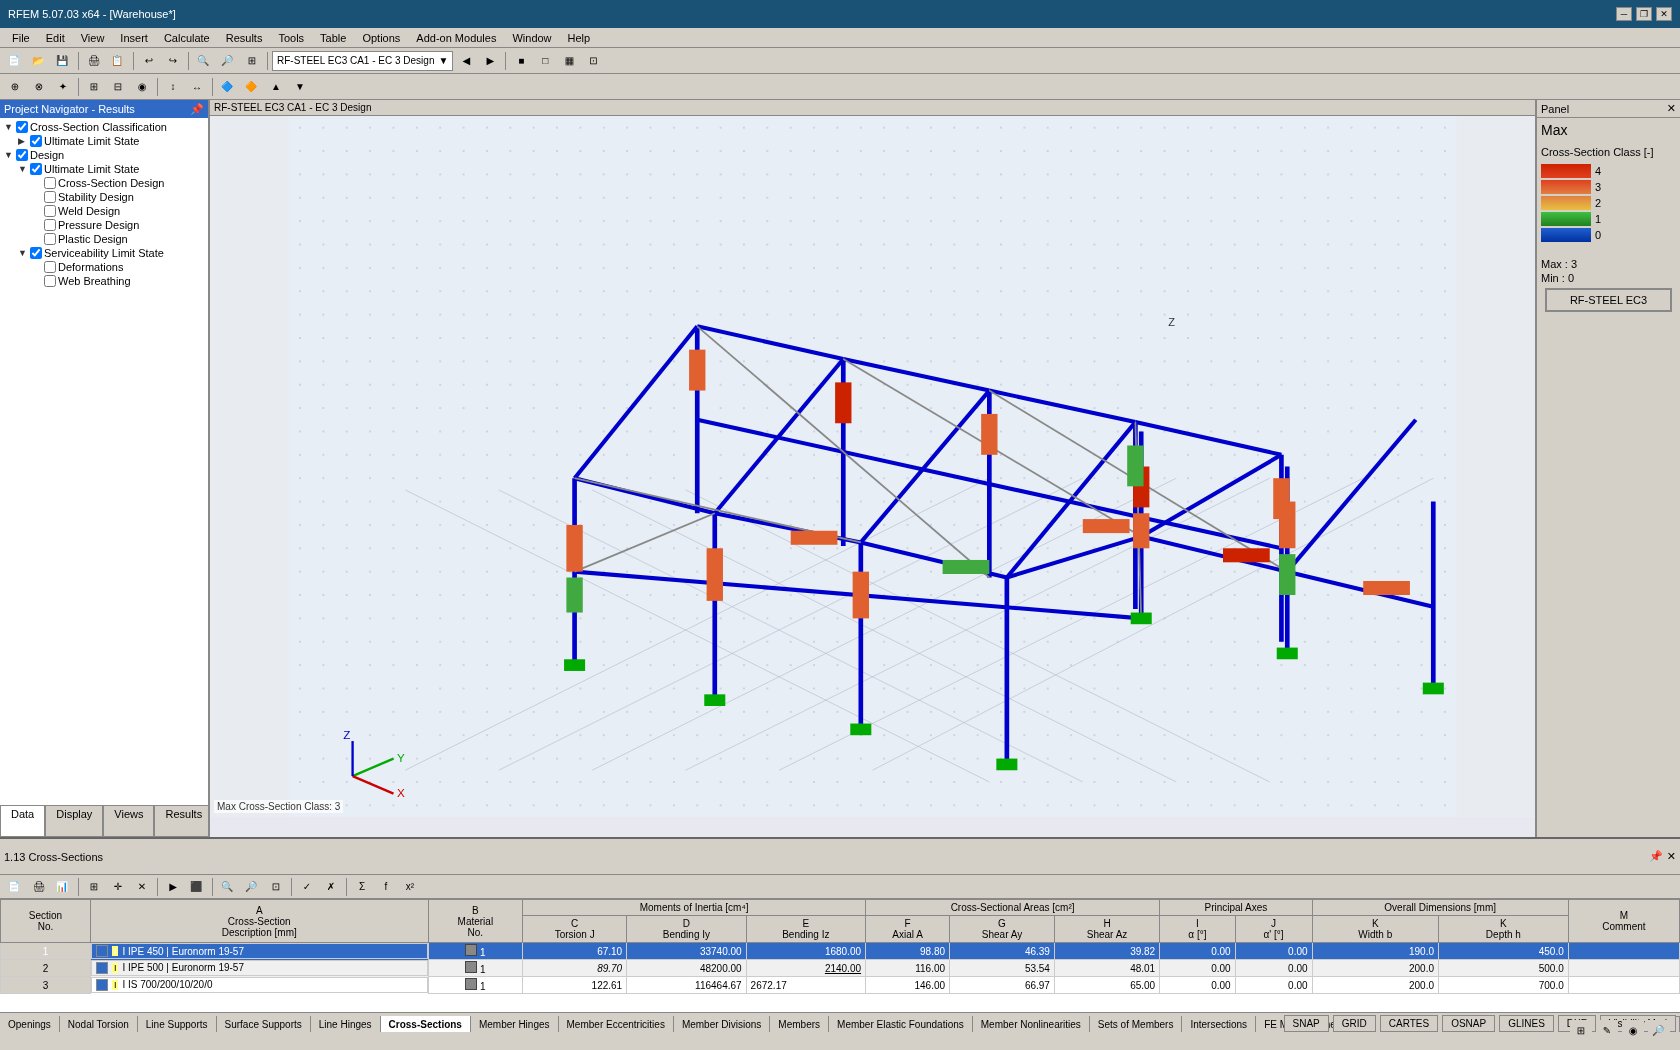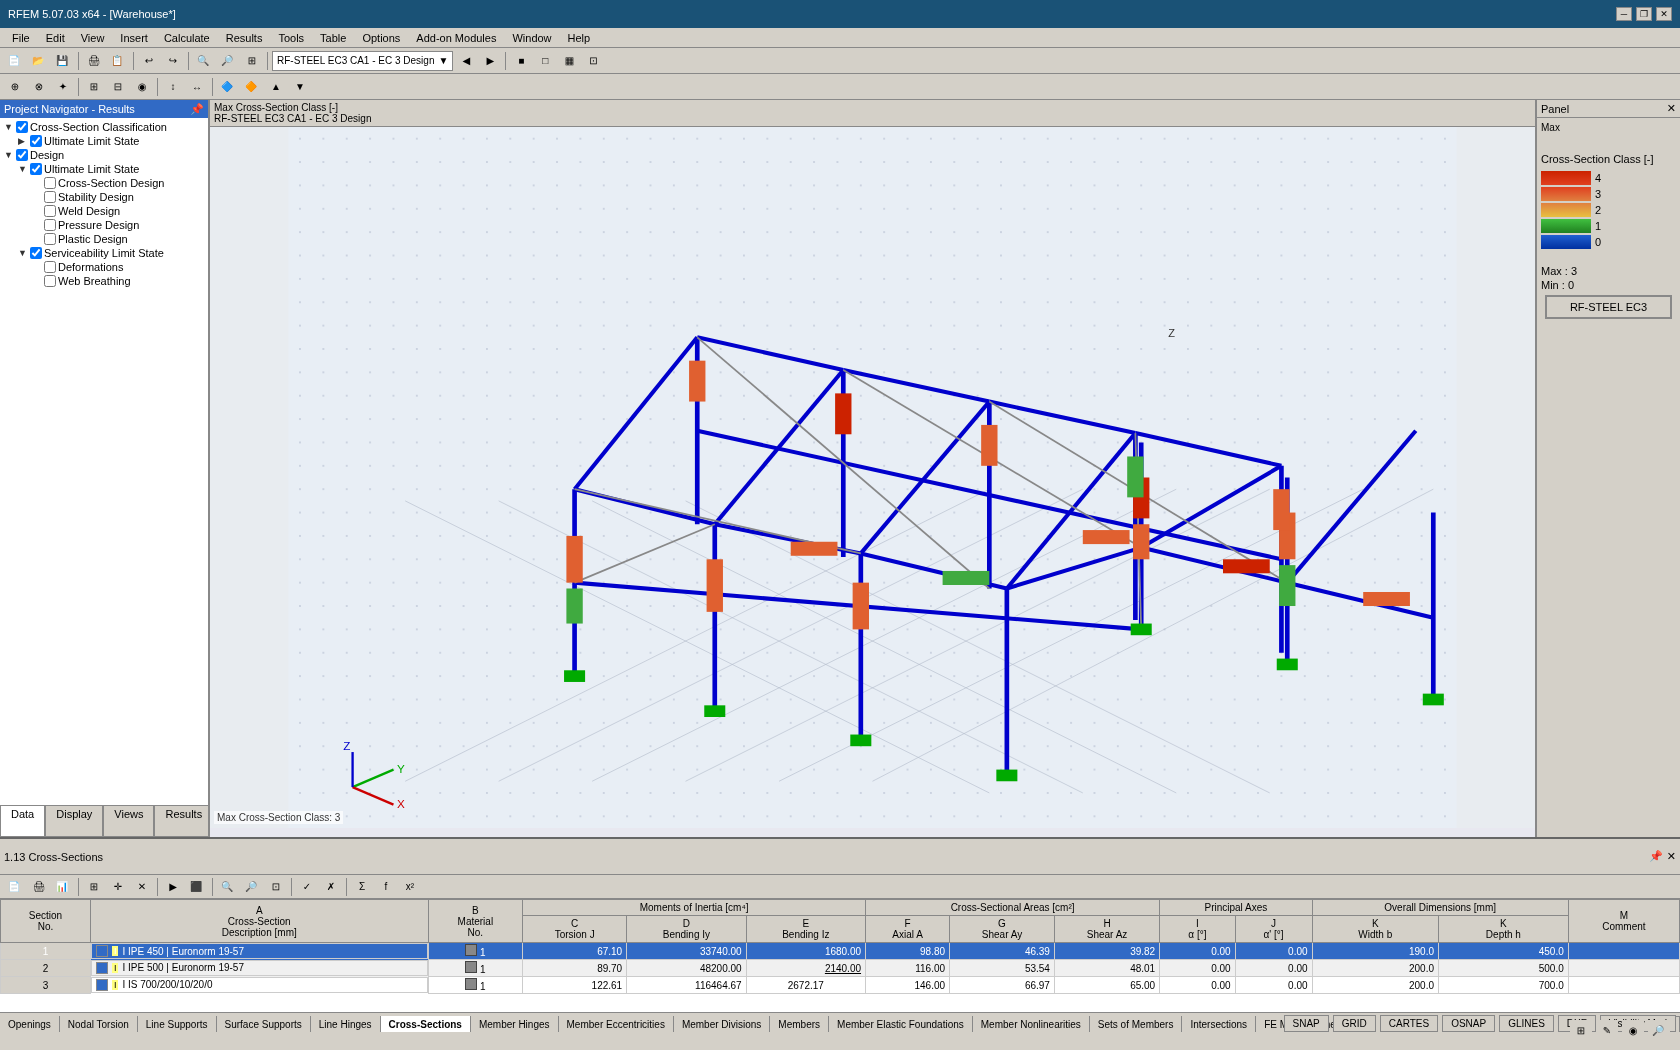--- a/index.html
+++ b/index.html
@@ -239,21 +239,20 @@
     <div class="nav-tabs-bottom">
       <div class="nav-tab active">Data</div>
       <div class="nav-tab">Display</div>
       <div class="nav-tab">Views</div>
       <div class="nav-tab">Results</div>
     </div>
   </div>
 
   <div id="viewport">
     <div id="viewport-header">
-      <div>Max Cross-Section Class [-]</div>
       <div>RF-STEEL EC3 CA1 - EC 3 Design</div>
     </div>
     <div id="canvas-area">
 
       <svg id="structure-svg" viewBox="0 0 1000 600" xmlns="http://www.w3.org/2000/svg">
 
         <defs>
           <pattern id="grid" x="0" y="0" width="20" height="20" patternUnits="userSpaceOnUse">
             <circle cx="10" cy="10" r="0.8" fill="#c0c8d8"></circle>
           </pattern>
@@ -372,21 +371,21 @@
       <div id="viewport-bottom-label">Max Cross-Section Class: 3</div>
     </div>
   </div>
 
   <div id="right-panel">
     <div id="panel-header">
       <span>Panel</span>
       <span>✕</span>
     </div>
     <div id="panel-content">
-      <div style="font-size:10px; margin-bottom:20px;">Max</div>
+      <div style="font-size:14px; margin-bottom:8px;">Max</div>
       <div style="font-size:11px; margin-bottom:6px;">Cross-Section Class [-]</div>
 
       <div class="legend-bar">
         <div class="legend-color" style="background: linear-gradient(to bottom, #cc2200, #e04020);"></div>
         <span class="legend-label">4</span>
       </div>
       <div class="legend-bar">
         <div class="legend-color" style="background: linear-gradient(to bottom, #e04020, #e08040);"></div>
         <span class="legend-label">3</span>
       </div>
@@ -514,21 +513,21 @@
     <td>2</td>
     <td style="display:flex;align-items:center;gap:4px;">
       <span style="width:12px;height:12px;background:#316ac5;display:inline-block;border:1px solid #888;"></span>
       <span style="background:#ffff80;padding:0 2px;font-size:9px;">I</span>
       I  IPE 500 | Euronorm 19-57
     </td>
     <td style="text-align:center;">
       <span style="width:12px;height:12px;background:#888;display:inline-block;border:1px solid #444;"></span>
       1
     </td>
-    <td style="text-align:right;">89.70</td>
+    <td style="text-align:right;font-style:italic;">89.70</td>
     <td style="text-align:right;">48200.00</td>
     <td style="text-align:right;text-decoration:underline;">2140.00</td>
     <td style="text-align:right;">116.00</td>
     <td style="text-align:right;">53.54</td>
     <td style="text-align:right;">48.01</td>
     <td style="text-align:right;">0.00</td>
     <td style="text-align:right;">0.00</td>
     <td style="text-align:right;">200.0</td>
     <td style="text-align:right;">500.0</td>
     <td></td>
@@ -539,21 +538,21 @@
       <span style="width:12px;height:12px;background:#316ac5;display:inline-block;border:1px solid #888;"></span>
       <span style="background:#ffff80;padding:0 2px;font-size:9px;">I</span>
       I  IS 700/200/10/20/0
     </td>
     <td style="text-align:center;">
       <span style="width:12px;height:12px;background:#888;display:inline-block;border:1px solid #444;"></span>
       1
     </td>
     <td style="text-align:right;">122.61</td>
     <td style="text-align:right;">116464.67</td>
-    <td style="text-align:center;margin-left:40px;">2672.17</td>
+    <td style="text-align:left;margin-left:40px;">2672.17</td>
     <td style="text-align:right;">146.00</td>
     <td style="text-align:right;">66.97</td>
     <td style="text-align:right;">65.00</td>
     <td style="text-align:right;">0.00</td>
     <td style="text-align:right;">0.00</td>
     <td style="text-align:right;">200.0</td>
     <td style="text-align:right;">700.0</td>
     <td></td>
   </tr>
         </tbody>

